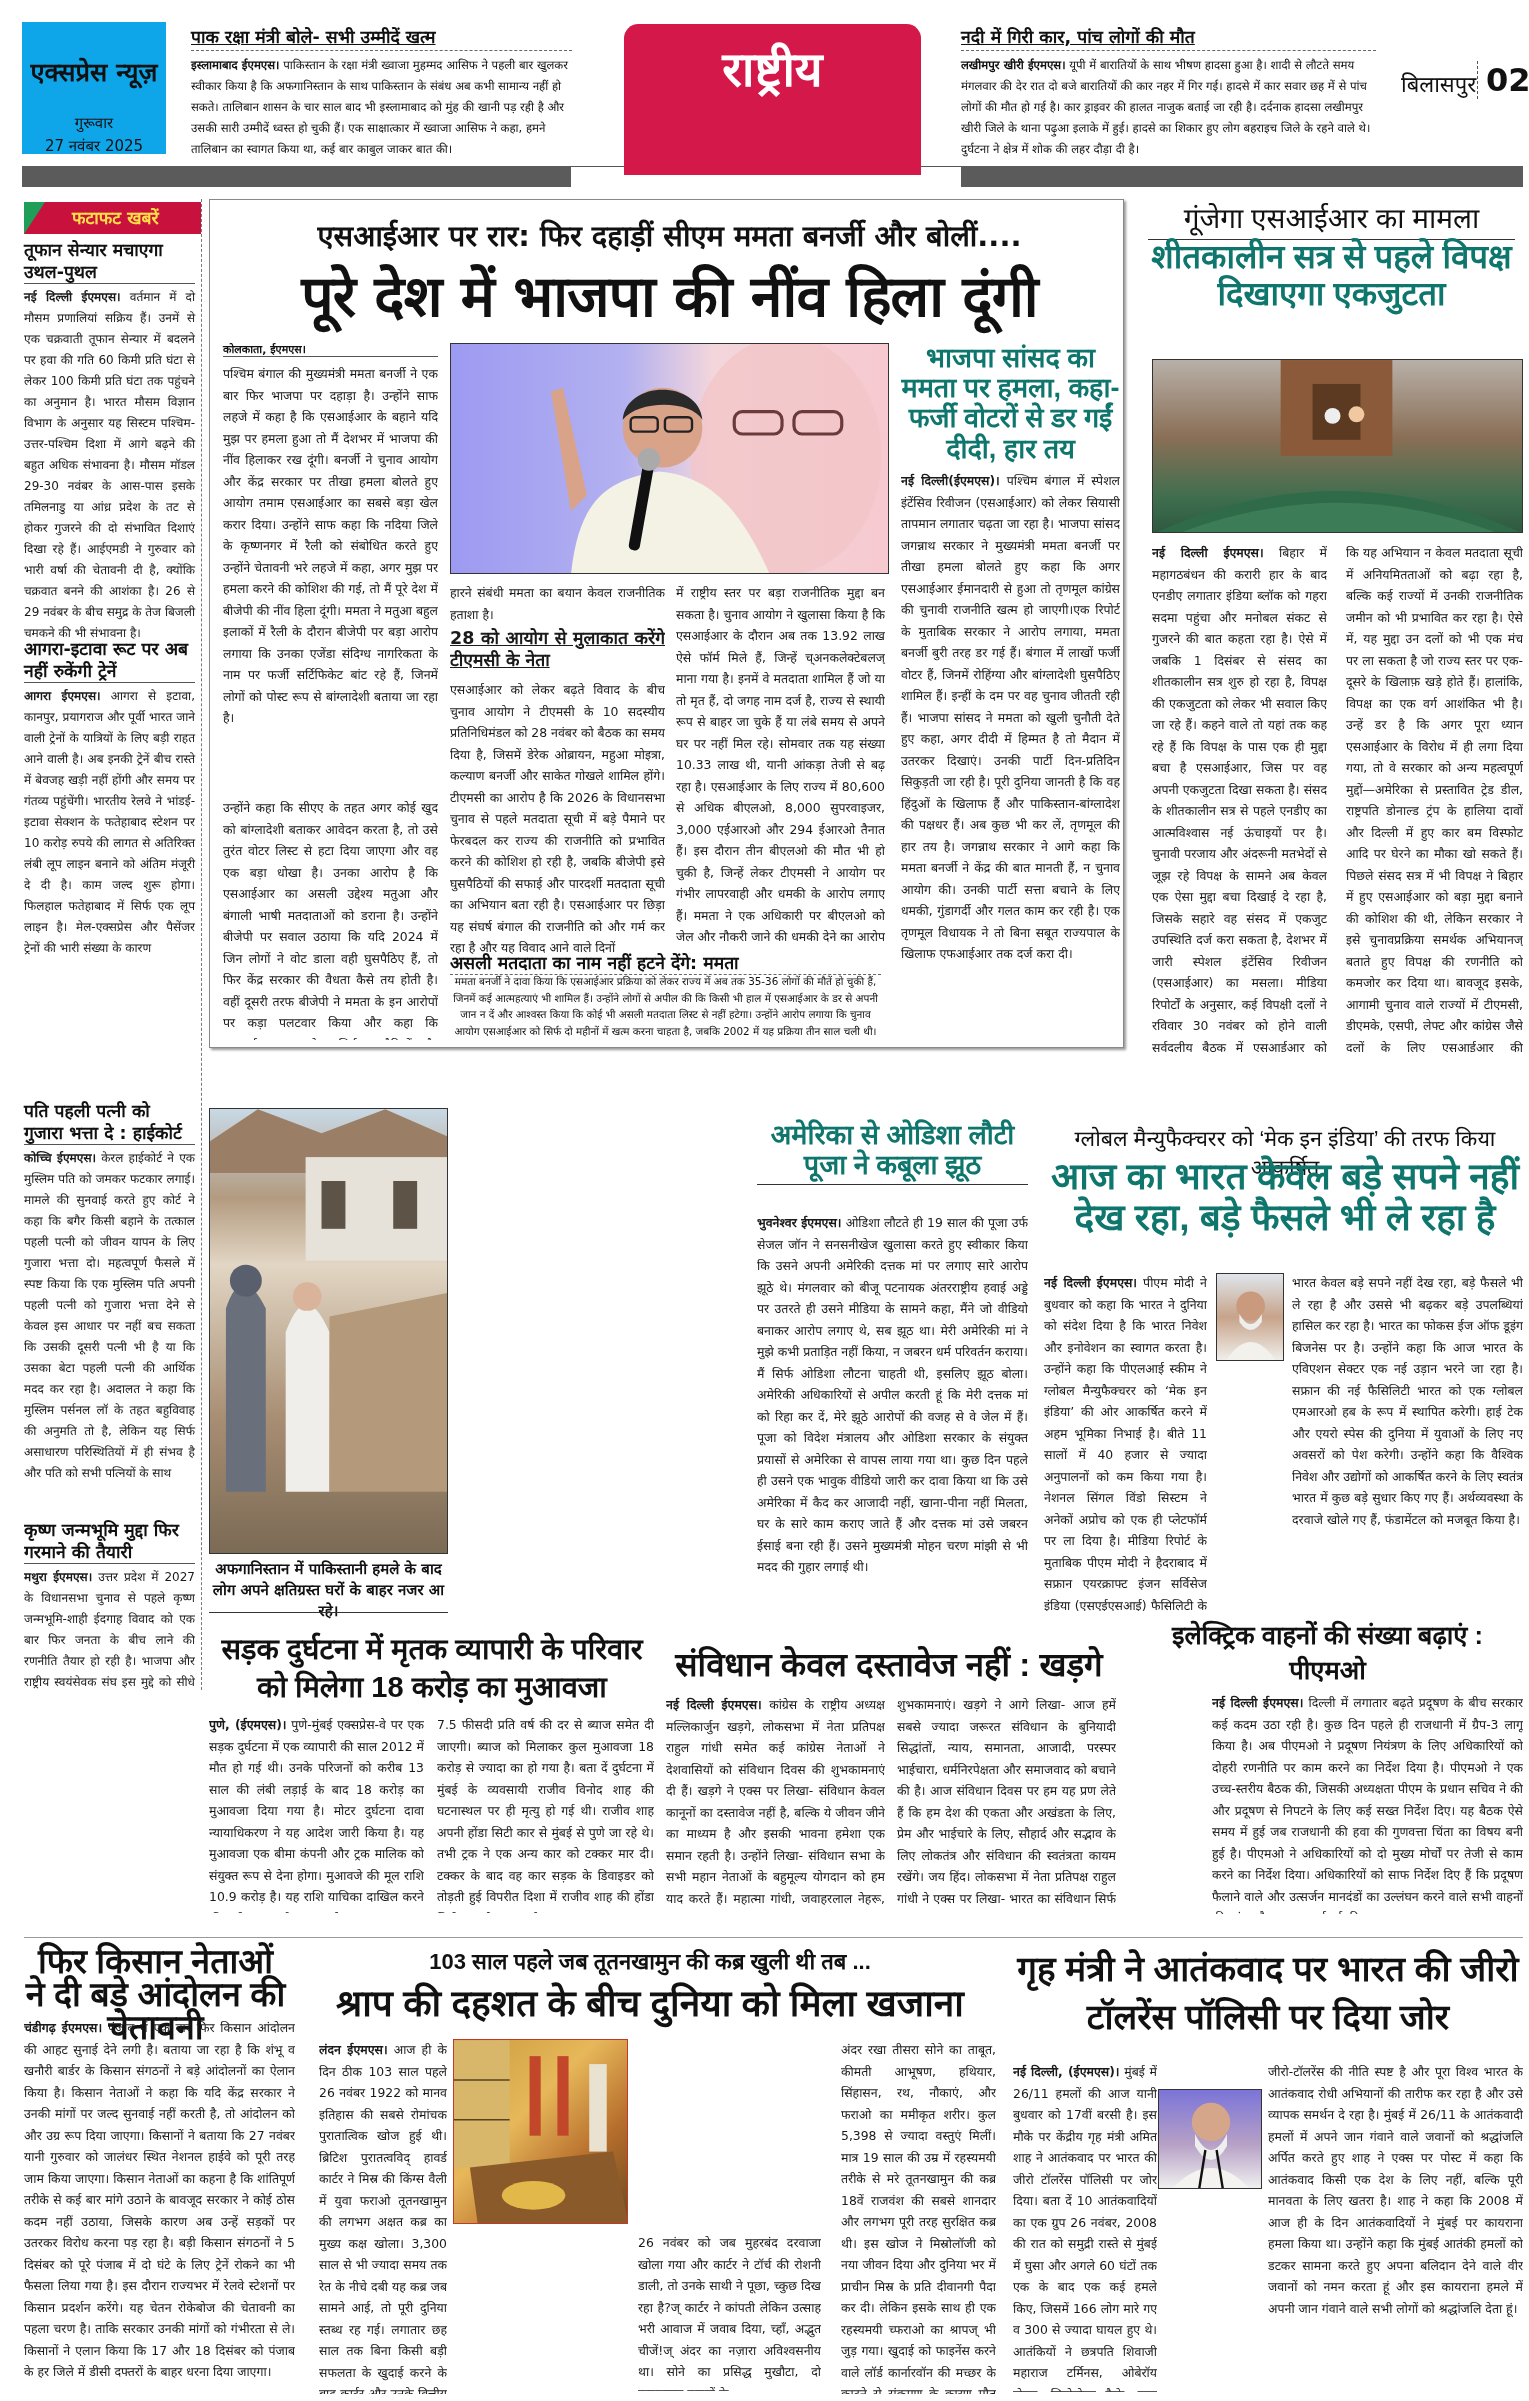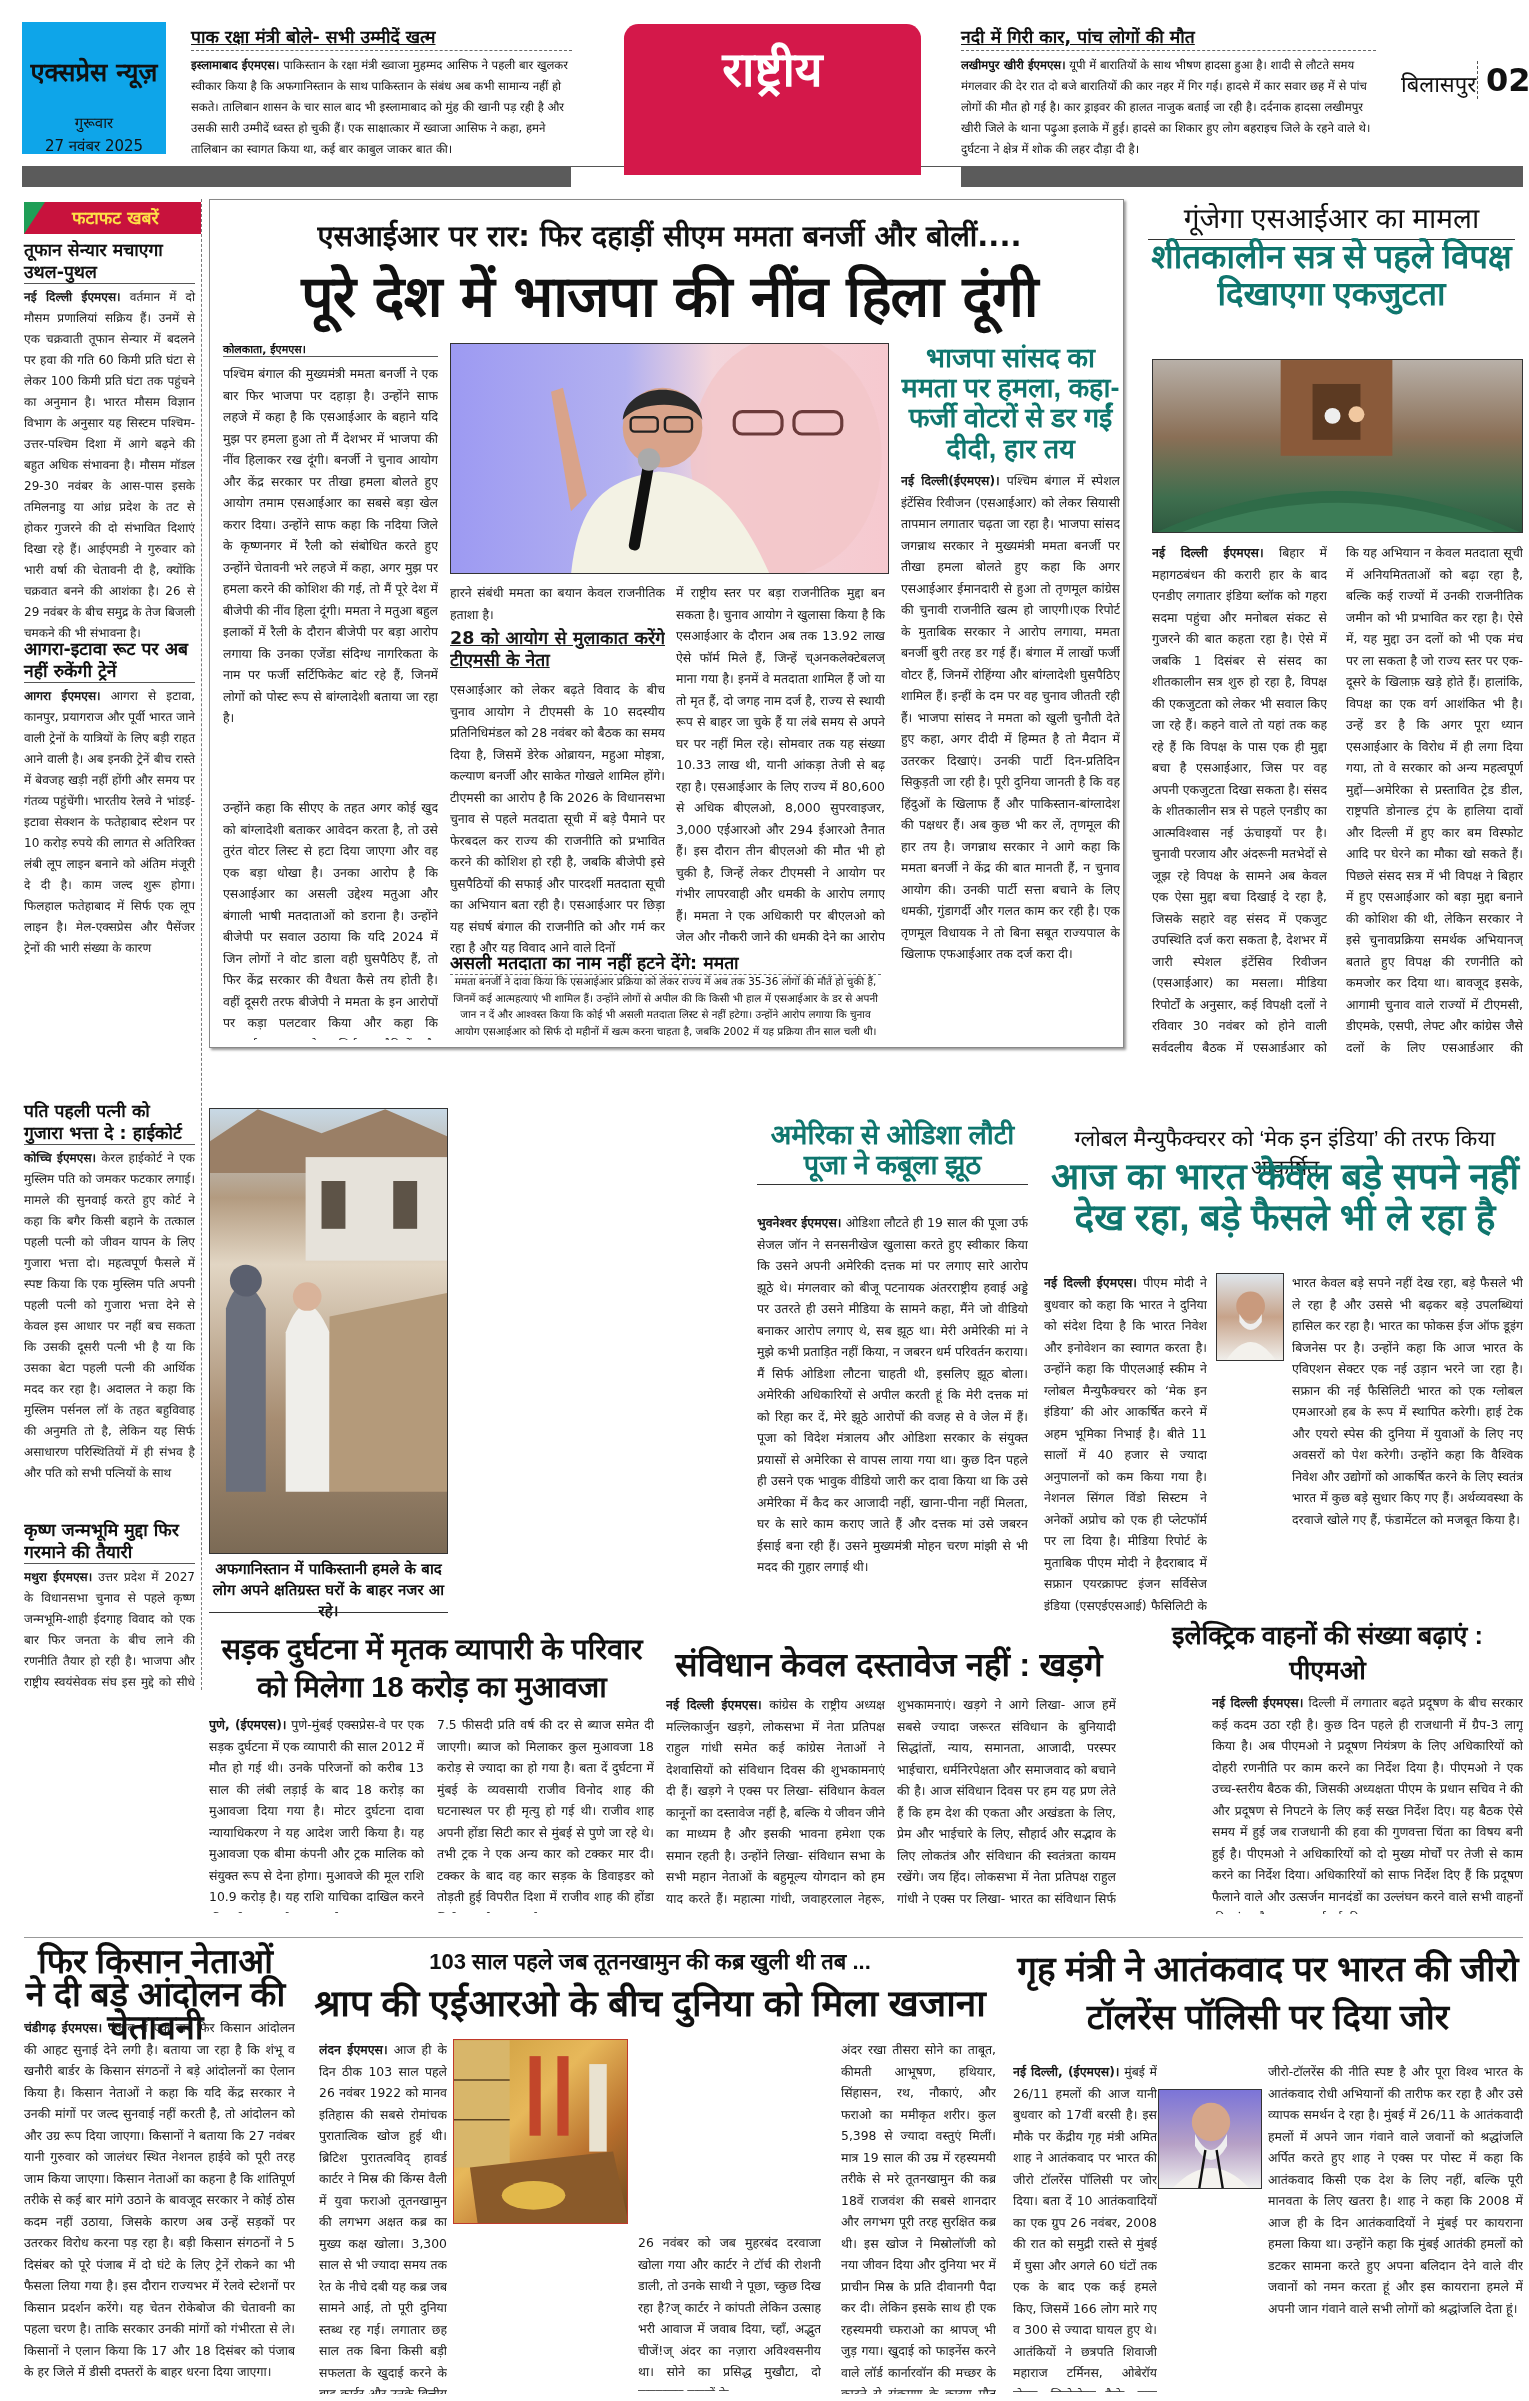--- a/index.html
+++ b/index.html
@@ -246,21 +246,21 @@
 
 <div class="abs" style="left:24px;top:1937px;width:1499px;border-bottom:0.8px solid #999;"></div>
 
 <div class="abs bottom-hl cond" style="left:24px;top:1945px;width:263px;font-size:34px;line-height:33px;">फिर किसान नेताओं ने दी बड़े आंदोलन की चेतावनी</div>
 <div class="abs txt" style="left:24px;top:2017px;width:271px;height:375px;overflow:hidden;">
   <b>चंडीगढ़ ईएमएस।</b>
   <span>पंजाब में एक बार फिर किसान आंदोलन की आहट सुनाई देने लगी है। बताया जा रहा है कि शंभू व खनौरी बार्डर के किसान संगठनों ने बड़े आंदोलनों का ऐलान किया है। किसान नेताओं ने कहा कि यदि केंद्र सरकार ने उनकी मांगों पर जल्द सुनवाई नहीं करती है, तो आंदोलन को और उग्र रूप दिया जाएगा। किसानों ने बताया कि 27 नवंबर यानी गुरुवार को जालंधर स्थित नेशनल हाईवे को पूरी तरह जाम किया जाएगा। किसान नेताओं का कहना है कि शांतिपूर्ण तरीके से कई बार मांगे उठाने के बावजूद सरकार ने कोई ठोस कदम नहीं उठाया, जिसके कारण अब उन्हें सड़कों पर उतरकर विरोध करना पड़ रहा है। बड़ी किसान संगठनों ने 5 दिसंबर को पूरे पंजाब में दो घंटे के लिए ट्रेनें रोकने का भी फैसला लिया गया है। इस दौरान राज्यभर में रेलवे स्टेशनों पर किसान प्रदर्शन करेंगे। यह चेतन रोकेबोज की चेतावनी का पहला चरण है। ताकि सरकार उनकी मांगों को गंभीरता से ले। किसानों ने एलान किया कि 17 और 18 दिसंबर को पंजाब के हर जिले में डीसी दफ्तरों के बाहर धरना दिया जाएगा।</span>
 </div>
 
 <div class="abs bottom-hl cond" style="left:307px;top:1945px;width:686px;font-size:22px;">103 साल पहले जब तूतनखामुन की कब्र खुली थी तब ...</div>
-<div class="abs bottom-hl cond" style="left:307px;top:1976px;width:686px;font-size:37px;">श्राप की एईआरओ के बीच दुनिया को मिला खजाना</div>
+<div class="abs bottom-hl cond" style="left:307px;top:1976px;width:686px;font-size:37px;">श्राप की दहशत के बीच दुनिया को मिला खजाना</div>
 <div class="abs txt" style="left:319px;top:2039px;width:128px;height:355px;overflow:hidden;">
   <b>लंदन ईएमएस।</b>
   <span>आज ही के दिन ठीक 103 साल पहले 26 नवंबर 1922 को मानव इतिहास की सबसे रोमांचक पुरातात्विक खोज हुई थी। ब्रिटिश पुरातत्वविद् हावर्ड कार्टर ने मिस्र की किंग्स वैली में युवा फराओ तूतनखामुन की लगभग अक्षत कब्र का मुख्य कक्ष खोला। 3,300 साल से भी ज्यादा समय तक रेत के नीचे दबी यह कब्र जब सामने आई, तो पूरी दुनिया स्तब्ध रह गई। लगातार छह साल तक बिना किसी बड़ी सफलता के खुदाई करने के बाद कार्टर और उनके वित्तीय सहयोगी लॉर्ड कार्नारवॉन लगभग हार मान चुके थे। ठीक आखिरी मौसम में 4 नवंबर 1922 को एक सीढ़ी का सिरा मिला।</span>
 </div>
 <div id="tut-photo" class="abs photo">
   <svg width="175" height="185" viewBox="0 0 220 232">
     <rect x="0" y="0" width="70" height="160" fill="#d8b66a"></rect>
     <line x1="0" y1="50" x2="70" y2="50" stroke="#5a4020" stroke-width="2"></line>
     <line x1="0" y1="100" x2="70" y2="100" stroke="#5a4020" stroke-width="2"></line>
     <rect x="95" y="20" width="14" height="100" fill="#c2462a"></rect>

